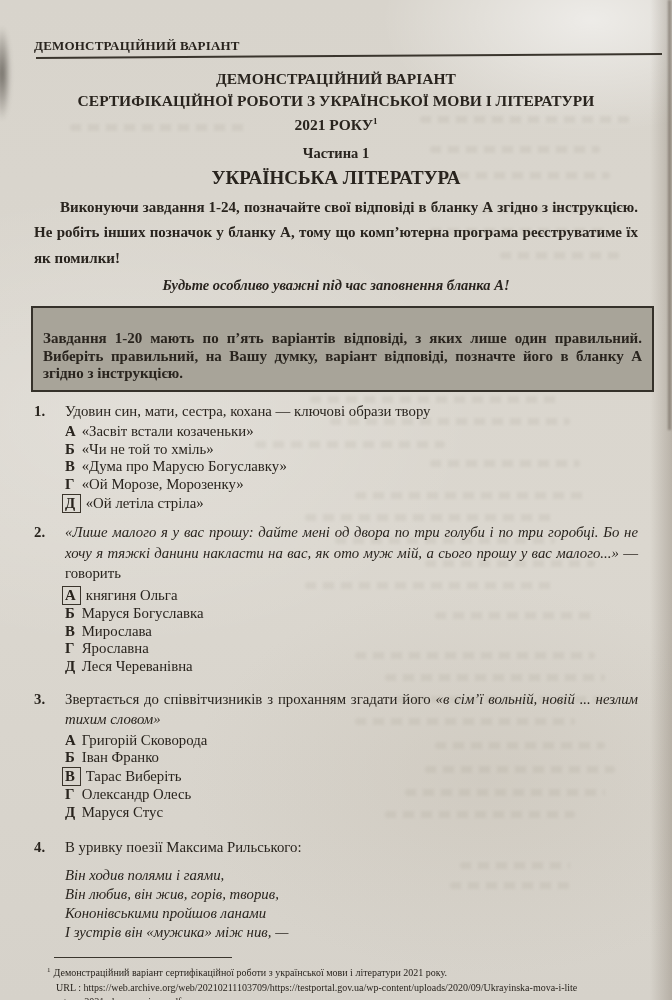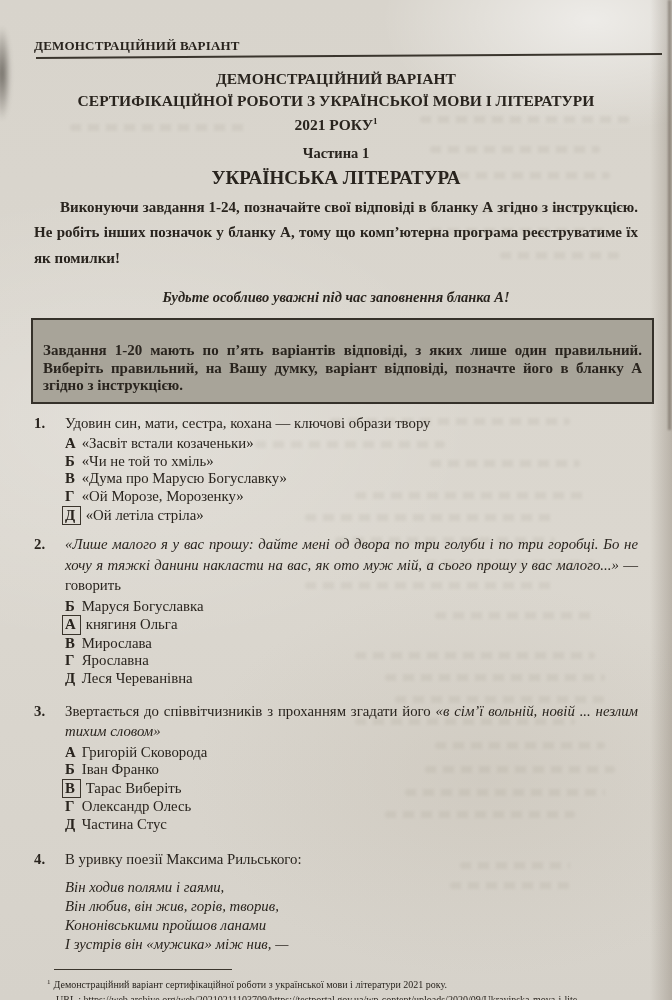--- a/index.html
+++ b/index.html
@@ -41,21 +41,21 @@
     background:#3a352d; transform:rotate(-0.35deg);
   }
   .title { margin-top:14px; text-align:center; font-weight:bold; font-size:15.5px; line-height:21.5px; }
   .title sup { font-size:9px; }
   .part { margin-top:9px; text-align:center; font-weight:bold; font-size:14.5px; }
   .section { margin-top:5px; text-align:center; font-weight:bold; font-size:19px; }
   .intro {
     margin:6px 0 0 0; font-weight:bold; font-size:15px; line-height:25.5px;
     text-align:justify; text-indent:26px;
   }
-  .warn { margin-top:15px; text-align:center; font-weight:bold; font-style:italic; font-size:14.5px; line-height:22px; }
+  .warn { margin-top:3px; text-align:center; font-weight:bold; font-style:italic; font-size:14.5px; line-height:22px; }
   .instr-box {
     margin-top:10px; margin-left:-3px; margin-right:-16px;
     border:2px solid #35312a; background:#a8a499;
     padding:22px 10px 7px; font-weight:bold; font-size:15px; line-height:17.5px;
     text-align:justify;
   }
   .q { display:flex; }
   .q1 { margin-top:9px; }
   .q2 { margin-top:9px; }
   .q3 { margin-top:13px; }
@@ -149,39 +149,39 @@
           <div class="opt"><span class="letter boxed">Д</span> <span>«Ой летіла стріла»</span></div>
         </div>
       </div>
     </div>
 
     <div class="q q2">
       <div class="qnum">2.</div>
       <div class="qbody">
         <div class="stem"><span class="it">«Лише малого я у вас прошу: дайте мені од двора по три голуби і по три горобці. Бо не хочу я тяжкі данини накласти на вас, як ото муж мій, а сього прошу у вас малого...»</span><span> — говорить</span></div>
         <div class="opts">
+          <div class="opt"><span class="letter boxed">А</span> <span>княгиня Ольга</span></div>
           <div class="opt"><span class="letter">Б</span> <span>Маруся Богуславка</span></div>
-          <div class="opt"><span class="letter boxed">А</span> <span>княгиня Ольга</span></div>
           <div class="opt"><span class="letter">В</span> <span>Мирослава</span></div>
           <div class="opt"><span class="letter">Г</span> <span>Ярославна</span></div>
           <div class="opt"><span class="letter">Д</span> <span>Леся Череванівна</span></div>
         </div>
       </div>
     </div>
 
     <div class="q q3">
       <div class="qnum">3.</div>
       <div class="qbody">
         <div class="stem"><span>Звертається до співвітчизників з проханням згадати його </span><span class="it">«в сім’ї вольній, новій ... незлим тихим словом»</span></div>
         <div class="opts">
           <div class="opt"><span class="letter">А</span> <span>Григорій Сковорода</span></div>
           <div class="opt"><span class="letter">Б</span> <span>Іван Франко</span></div>
           <div class="opt"><span class="letter boxed">В</span> <span>Тарас Виберіть</span></div>
           <div class="opt"><span class="letter">Г</span> <span>Олександр Олесь</span></div>
-          <div class="opt"><span class="letter">Д</span> <span>Частина Стус</span></div>
+          <div class="opt"><span class="letter">Д</span> <span>Маруся Стус</span></div>
         </div>
       </div>
     </div>
 
     <div class="q q4">
       <div class="qnum">4.</div>
       <div class="qbody">
         <div class="stem">В уривку поезії Максима Рильського:</div>
         <div class="poem">
           <div>Він ходив полями і гаями,</div>

